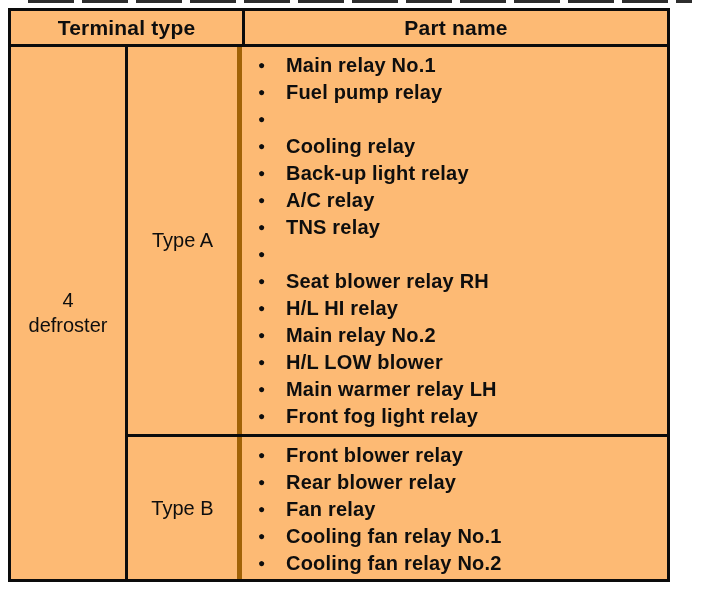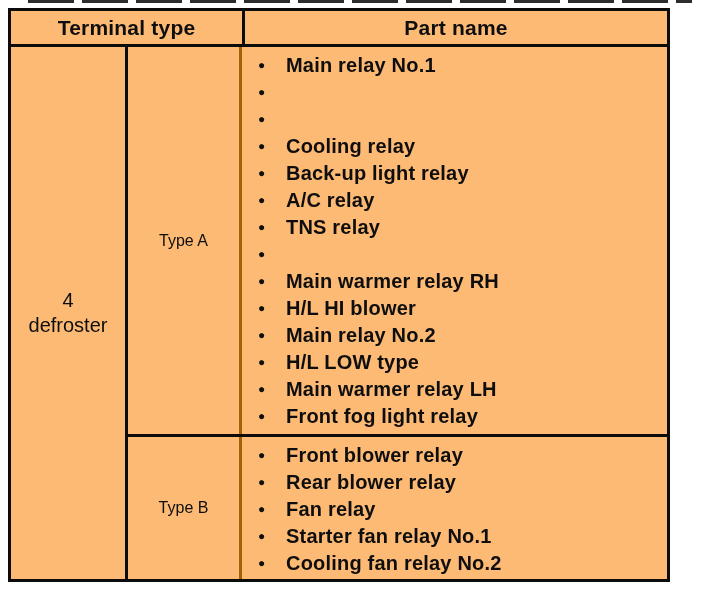--- a/index.html
+++ b/index.html
@@ -94,26 +94,26 @@
   }
   .section-row.type-a {
     flex: 0 0 390px;
     border-bottom: 3px solid #0c0c0c;
   }
   .section-row.type-b {
     flex: 1 1 auto;
   }
   .type-cell {
     flex: 0 0 114px;
-    border-right: 3px solid #a16207;
+    border-right: 5px solid #a16207;
     box-sizing: border-box;
     display: flex;
     align-items: center;
     justify-content: center;
-    font-size: 16px;
+    font-size: 20px;
   }
   .parts-cell {
     flex: 1 1 auto;
     padding: 5px 0 0 0;
     min-width: 0;
   }
   .parts-list {
     list-style: none;
     margin: 0;
     padding: 0;
@@ -167,20 +167,21 @@
           <div class="parts-cell">
             <ul class="parts-list">
 
                 <li class="part-item">
                   <span class="bullet">●</span>
                   <span class="part-label">Main relay No.1</span>
                 </li>
 
                 <li class="part-item">
                   <span class="bullet">●</span>
+                  <span class="part-label">Fuel pump relay</span>
                 </li>
 
                 <li class="part-item">
                   <span class="bullet">●</span>
                 </li>
 
                 <li class="part-item">
                   <span class="bullet">●</span>
                   <span class="part-label">Cooling relay</span>
                 </li>
@@ -199,36 +200,36 @@
                   <span class="bullet">●</span>
                   <span class="part-label">TNS relay</span>
                 </li>
 
                 <li class="part-item">
                   <span class="bullet">●</span>
                 </li>
 
                 <li class="part-item">
                   <span class="bullet">●</span>
-                  <span class="part-label">Main warmer relay RH</span>
-                </li>
-
-                <li class="part-item">
-                  <span class="bullet">●</span>
-                  <span class="part-label">H/L HI blower</span>
+                  <span class="part-label">Seat blower relay RH</span>
+                </li>
+
+                <li class="part-item">
+                  <span class="bullet">●</span>
+                  <span class="part-label">H/L HI relay</span>
                 </li>
 
                 <li class="part-item">
                   <span class="bullet">●</span>
                   <span class="part-label">Main relay No.2</span>
                 </li>
 
                 <li class="part-item">
                   <span class="bullet">●</span>
-                  <span class="part-label">H/L LOW type</span>
+                  <span class="part-label">H/L LOW blower</span>
                 </li>
 
                 <li class="part-item">
                   <span class="bullet">●</span>
                   <span class="part-label">Main warmer relay LH</span>
                 </li>
 
                 <li class="part-item">
                   <span class="bullet">●</span>
                   <span class="part-label">Front fog light relay</span>
@@ -252,21 +253,21 @@
                   <span class="part-label">Rear blower relay</span>
                 </li>
 
                 <li class="part-item">
                   <span class="bullet">●</span>
                   <span class="part-label">Fan relay</span>
                 </li>
 
                 <li class="part-item">
                   <span class="bullet">●</span>
-                  <span class="part-label">Starter fan relay No.1</span>
+                  <span class="part-label">Cooling fan relay No.1</span>
                 </li>
 
                 <li class="part-item">
                   <span class="bullet">●</span>
                   <span class="part-label">Cooling fan relay No.2</span>
                 </li>
               </ul>
           </div>
         </div>
 

